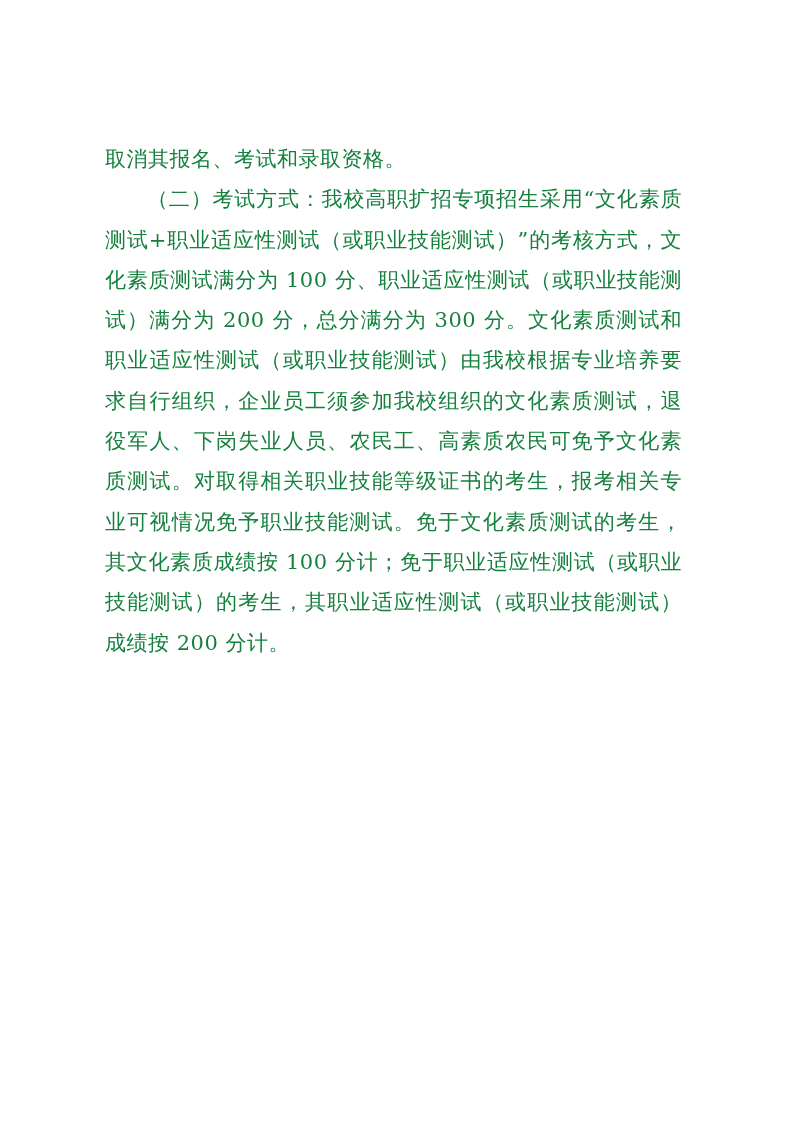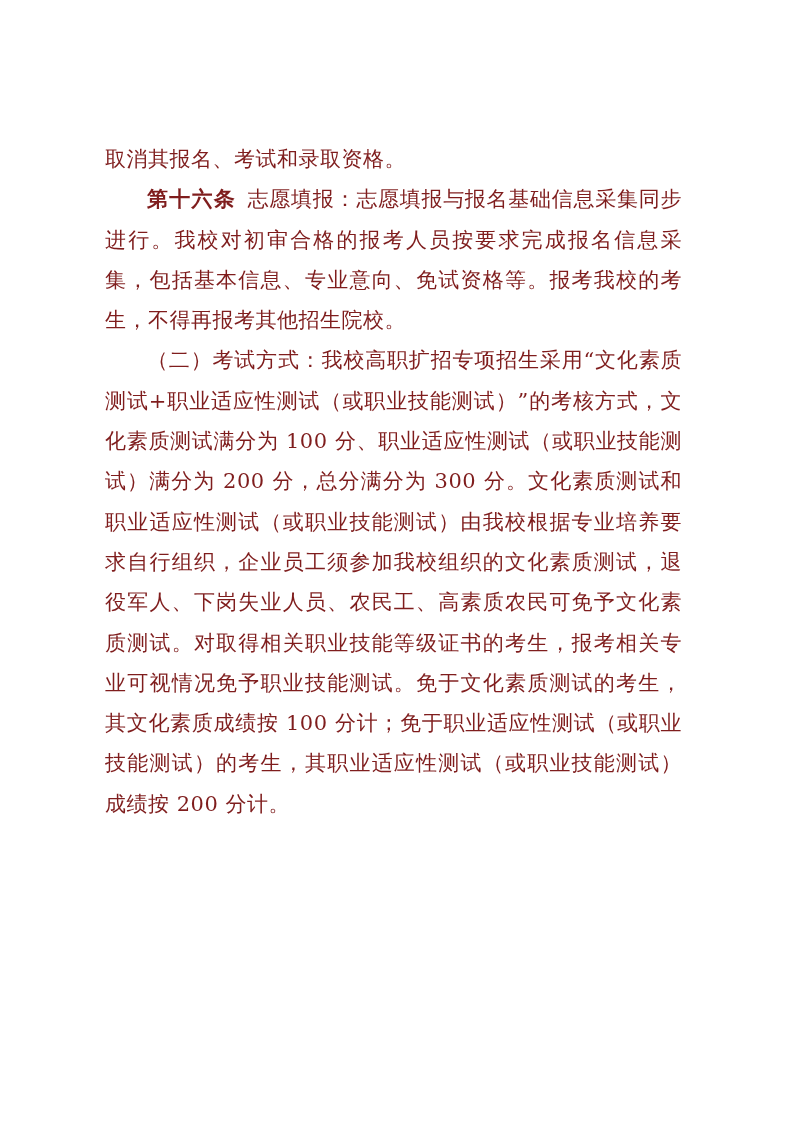--- a/index.html
+++ b/index.html
@@ -7,21 +7,21 @@
     padding: 0;
     background: #ffffff;
   }
   .page {
     position: relative;
     width: 772px;
     height: 1122px;
     background: #ffffff;
     overflow: hidden;
     font-family: "DejaVu Serif", "Liberation Serif", serif;
-    color: #7f1d1d;
+    color: #15803d;
   }
   .doc-body {
     position: absolute;
     left: 105px;
     right: 90px;
     top: 139px;
   }
   .para {
     margin: 0;
     font-size: 21px;
@@ -39,16 +39,15 @@
     margin-right: 0.55em;
     letter-spacing: 1px;
   }
 </style>
 </head>
 <body>
 
 <div class="page">
   <div class="doc-body" id="doc-body">
       <p class="para"><span>取消其报名、考试和录取资格。</span></p>
-      <p class="para indent"><span class="article-label">第十六条</span><span>志愿填报：志愿填报与报名基础信息采集同步进行。我校对初审合格的报考人员按要求完成报名信息采集，包括基本信息、专业意向、免试资格等。报考我校的考生，不得再报考其他招生院校。</span></p>
       <p class="para indent"><span>（二）考试方式：我校高职扩招专项招生采用“文化素质测试+职业适应性测试（或职业技能测试）”的考核方式，文化素质测试满分为 100 分、职业适应性测试（或职业技能测试）满分为 200 分，总分满分为 300 分。文化素质测试和职业适应性测试（或职业技能测试）由我校根据专业培养要求自行组织，企业员工须参加我校组织的文化素质测试，退役军人、下岗失业人员、农民工、高素质农民可免予文化素质测试。对取得相关职业技能等级证书的考生，报考相关专业可视情况免予职业技能测试。免于文化素质测试的考生，其文化素质成绩按 100 分计；免于职业适应性测试（或职业技能测试）的考生，其职业适应性测试（或职业技能测试）成绩按 200 分计。</span></p>
     </div>
 </div>
 
 </body></html>

